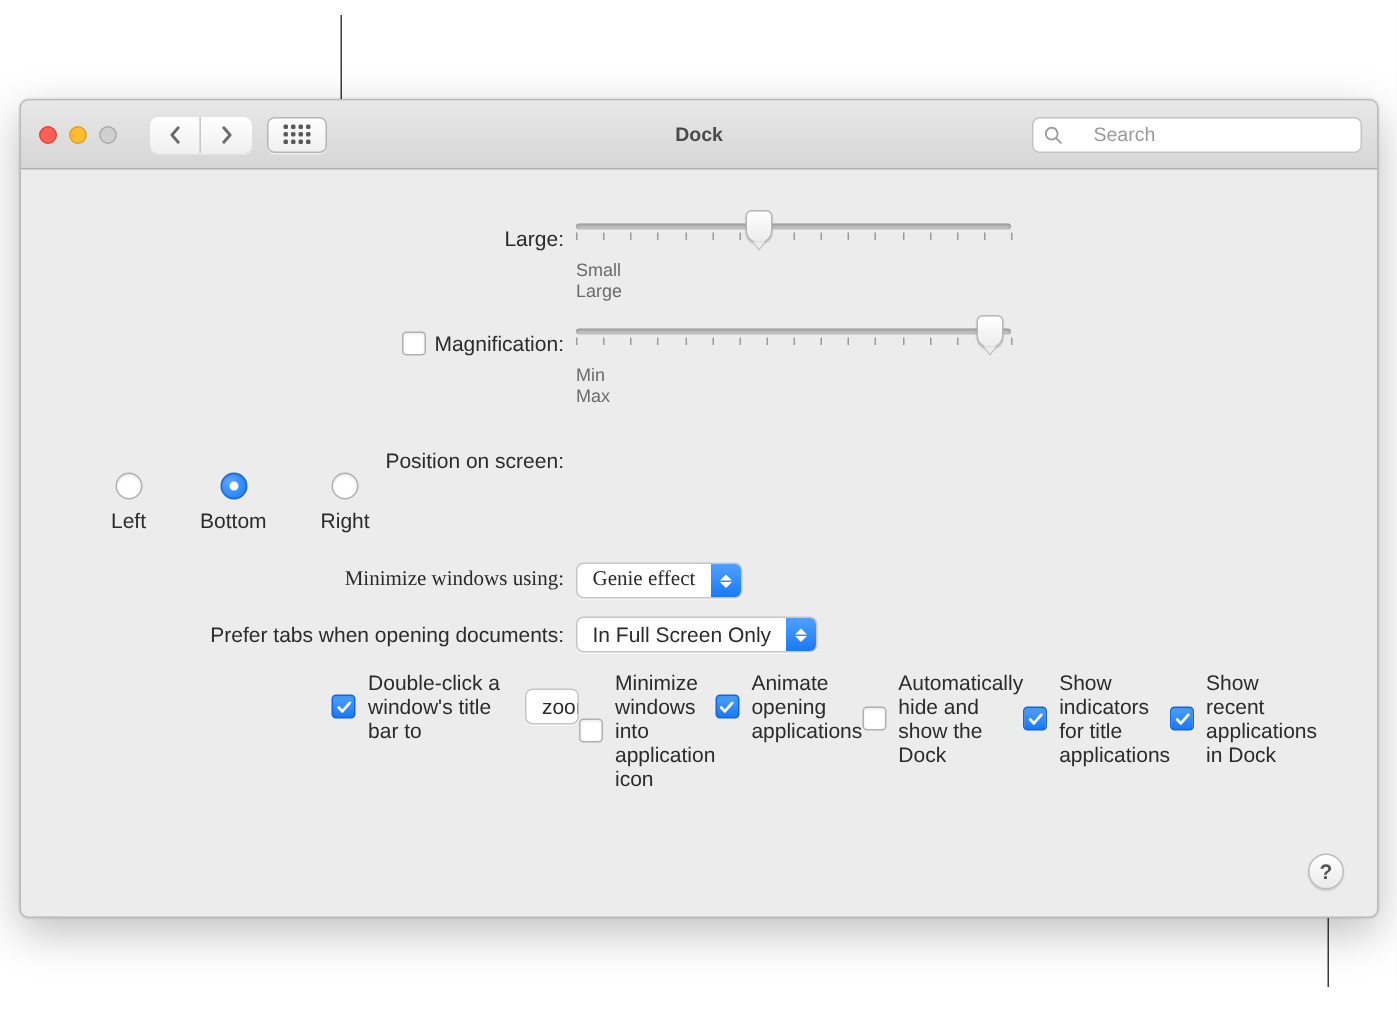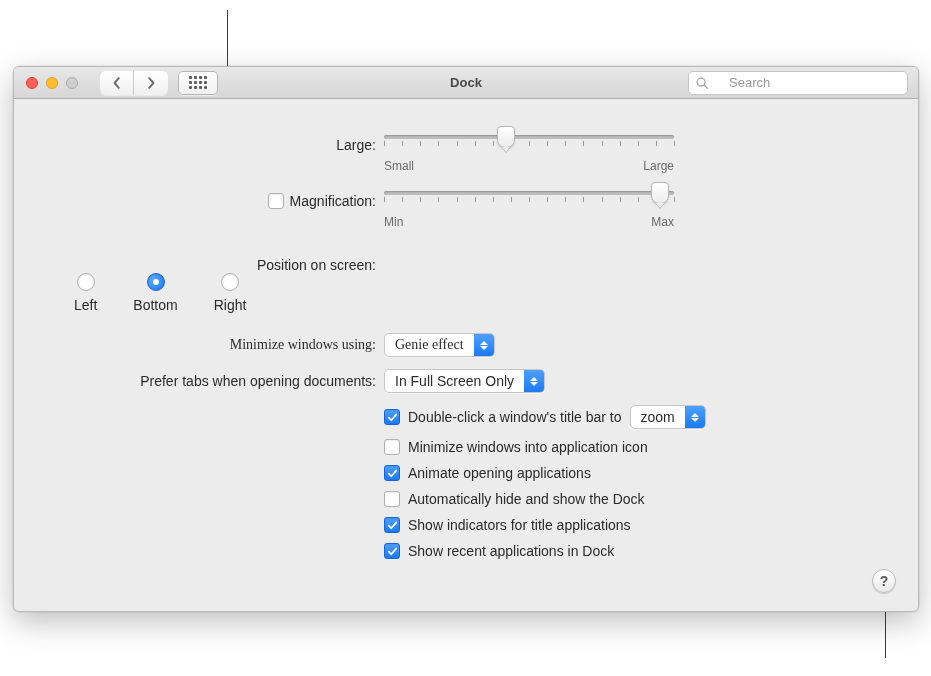--- a/index.html
+++ b/index.html
@@ -114,21 +114,21 @@
     border: 1px solid #b5b5b5; border-radius: 4px 4px 8px 8px;
     box-shadow: 0 1px 1px rgba(0,0,0,0.2);
     transform: translateX(-50%);
   }
   .slider-pointer {
     position: absolute; bottom: -5px; left: 50%; transform: translateX(-50%);
     width: 0; height: 0; border-left: 4px solid transparent; border-right: 4px solid transparent;
     border-top: 5px solid #ececec;
     filter: drop-shadow(0 1px 0 #b5b5b5);
   }
-  .slider-labels { display: flex; justify-content: space-between; font-size: 12px; color: #6b6b6b; margin-top: 2px; width: 290px; }
+  .slider-labels { display: flex; justify-content: space-between; font-size: 12px; color: #6b6b6b; margin-top: 2px; width: 290px; flex-direction: column; }
 
   
   .radio-group { display: flex; gap: 36px; margin-left: 20px; }
   .radio-item { display: flex; flex-direction: column; align-items: center; gap: 6px; font-size: 14px; }
   .radio {
     width: 18px; height: 18px; border-radius: 50%;
     background: #fff; border: 1px solid #b0b0b0;
     box-shadow: inset 0 1px 2px rgba(0,0,0,0.1);
     display: flex; align-items: center; justify-content: center;
   }
@@ -364,21 +364,21 @@
         <div class="ctrl-col">
           <div class="popup">
             <span class="val">In Full Screen Only</span>
             <span class="arrows"></span>
           </div>
         </div>
       </div>
 
       <div class="row" style="align-items:flex-start; margin-top:6px;">
         <div class="label-col"></div>
-        <div class="ctrl-col" style="flex-direction:column; align-items:flex-start; gap:0;">
+        <div class="ctrl-col" style="flex-direction:row; align-items:flex-start; gap:0;">
 
           <div class="chk-row">
             <span class="chk checked" id="chk-dblclick">
                 <svg viewBox="0 0 12 12">
                   <path d="M2 6.2 4.6 9 10 2.8" stroke="#fff" stroke-width="2" fill="none" stroke-linecap="round" stroke-linejoin="round"></path>
                 </svg>
               </span>
             <span>Double-click a window's title bar to</span>
             <div class="popup">
               <span class="val">zoom</span>

